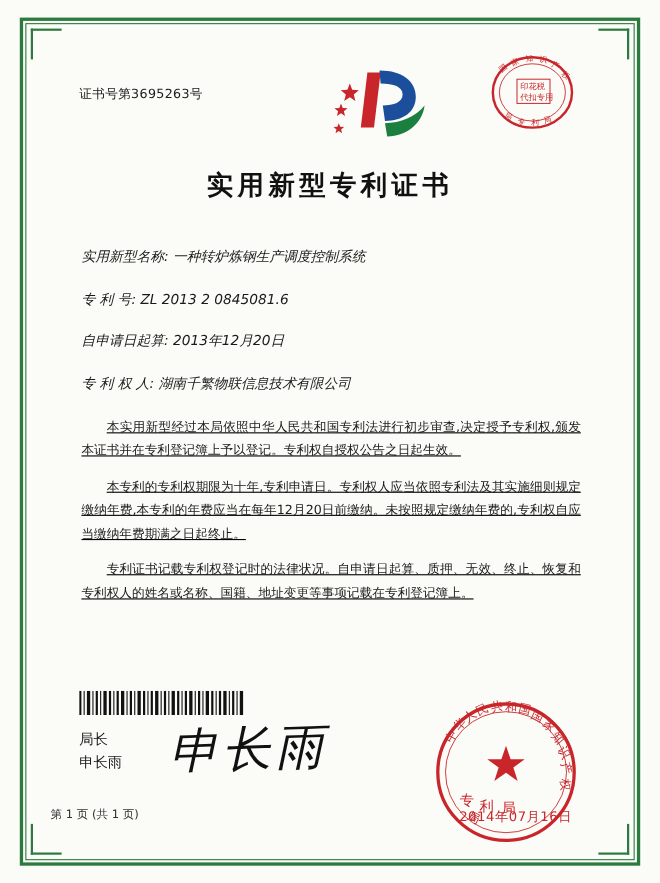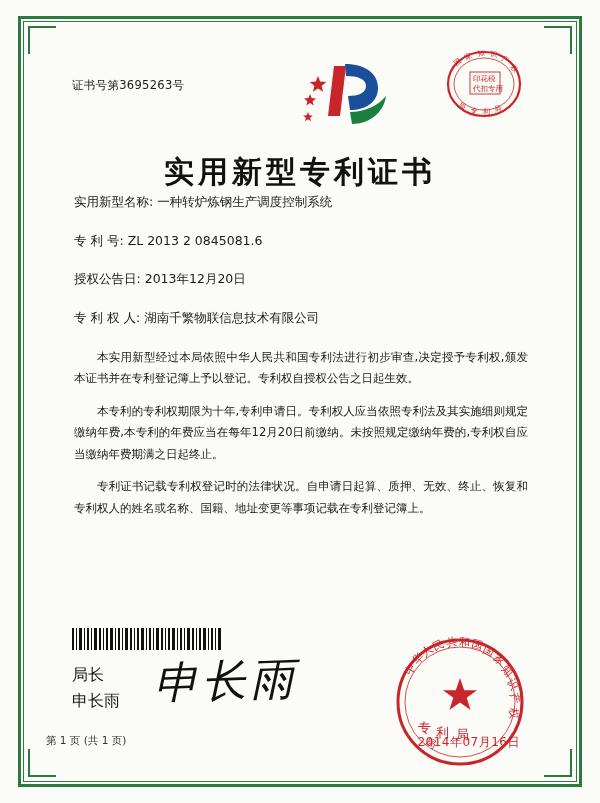--- a/index.html
+++ b/index.html
@@ -82,50 +82,53 @@
   .top-seal {
     position: absolute;
     right: 18px;
     top: 0px;
     width: 96px;
     height: 84px;
   }
 
   .doc-title {
     text-align: center;
-    font-size: 30px;
+    font-size: 24px;
     font-weight: bold;
     letter-spacing: 4px;
     color: #111;
     margin-top: 12px;
     font-family: "DejaVu Sans", "Liberation Sans", sans-serif;
   }
 
   .fields {
+    margin-top: 40px;
     padding-left: 28px;
     padding-right: 20px;
+    font-style: italic;
   }
   .field-row {
     font-size: 12.5px;
     color: #1a1a1a;
     margin-bottom: 21px;
     line-height: 1.4;
     white-space: nowrap;
   }
   .field-label {
     display: inline-block;
   }
   .field-value {
     display: inline-block;
   }
 
   .body-text {
     margin-top: 4px;
     padding-left: 28px;
     padding-right: 26px;
+    text-decoration: underline;
   }
   .para {
     font-size: 11.5px;
     line-height: 1.85;
     color: #1a1a1a;
     text-indent: 23px;
     text-align: justify;
     margin-bottom: 2px;
   }
 
@@ -134,21 +137,21 @@
     left: 26px;
     top: 584px;
     width: 150px;
     height: 22px;
   }
 
   .sign-block {
     position: absolute;
     left: 26px;
     top: 618px;
-    font-size: 16px;
+    font-size: 13px;
     line-height: 1.65;
     color: #1a1a1a;
   }
   .signature {
     position: absolute;
     left: 108px;
     top: 608px;
     font-size: 44px;
     color: #111;
     font-family: "DejaVu Serif", "Liberation Serif", serif;
@@ -243,21 +246,21 @@
     <div class="fields">
       <div class="field-row">
         <span class="field-label">实用新型名称:</span>
         <span class="field-value">一种转炉炼钢生产调度控制系统</span>
       </div>
       <div class="field-row">
         <span class="field-label">专 利 号:</span>
         <span class="field-value">ZL 2013 2 0845081.6</span>
       </div>
       <div class="field-row">
-        <span class="field-label">授权公告日:</span>
+        <span class="field-label">自申请日起算:</span>
         <span class="field-value">2013年12月20日</span>
       </div>
       <div class="field-row">
         <span class="field-label">专 利 权 人:</span>
         <span class="field-value">湖南千繁物联信息技术有限公司</span>
       </div>
     </div>
 
     <div class="body-text">
       <p class="para">本实用新型经过本局依照中华人民共和国专利法进行初步审查,决定授予专利权,颁发本证书并在专利登记簿上予以登记。专利权自授权公告之日起生效。</p>

